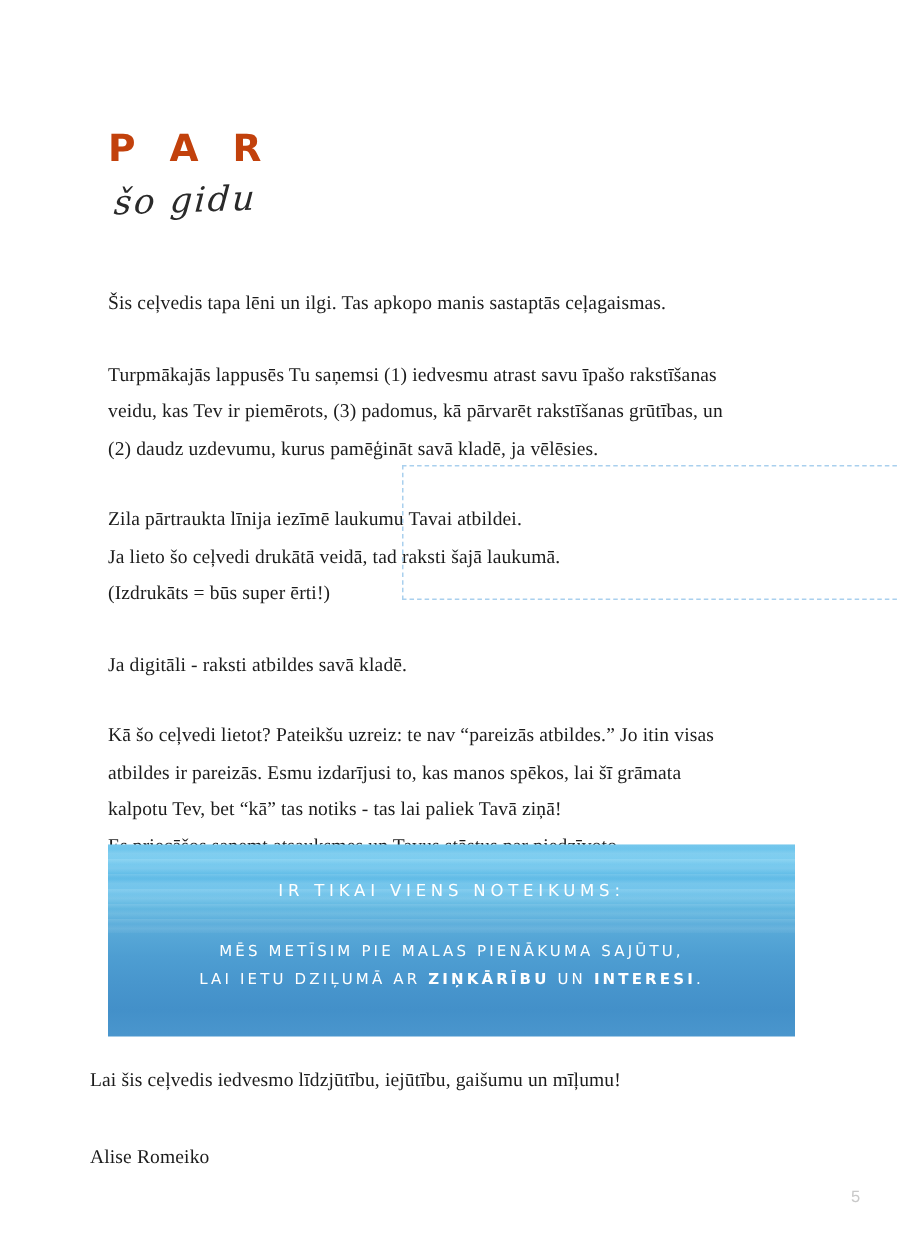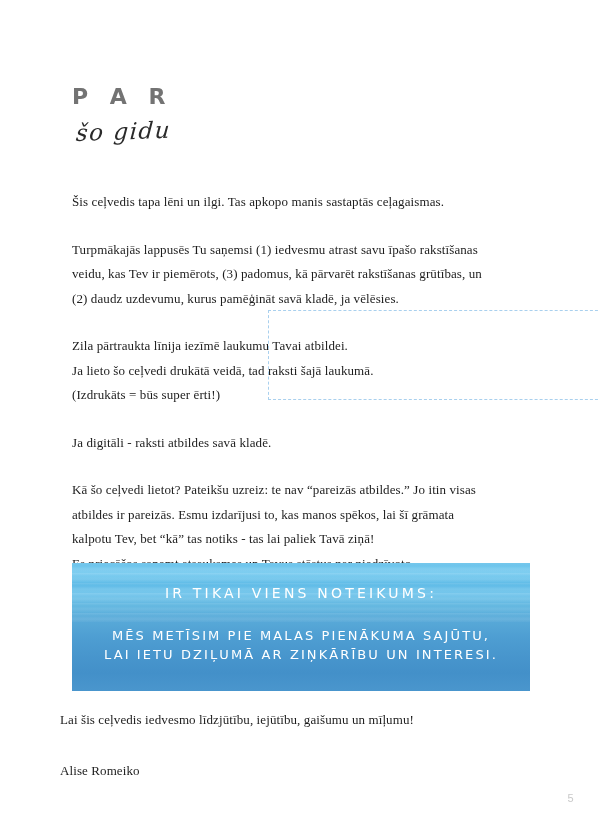--- a/index.html
+++ b/index.html
@@ -27,23 +27,23 @@
   
   .title-block {
     position: absolute;
     left: 72px;
     top: 86px;
     width: 460px;
   }
   .title-main {
     font-family: "DejaVu Sans", "Liberation Sans", sans-serif;
     font-weight: 700;
-    font-size: 22px;
+    font-size: 25px;
     letter-spacing: 7px;
-    color: #737373;
+    color: #c2410c;
     line-height: 1;
     margin: 0;
   }
   .title-script {
     font-family: "DejaVu Serif", "Liberation Serif", serif;
     font-style: italic;
     font-weight: 400;
     font-size: 23px;
     letter-spacing: 1.5px;
     color: #2a2a2a;
@@ -124,39 +124,39 @@
     pointer-events: none;
   }
   .banner-inner {
     position: relative;
     z-index: 2;
     width: 100%;
     text-align: center;
   }
   .banner-heading {
     font-family: "DejaVu Sans", "Liberation Sans", sans-serif;
-    font-size: 14px;
+    font-size: 11px;
     font-weight: 400;
     letter-spacing: 3.2px;
     color: #ffffff;
     margin: 0 0 26px 0;
     line-height: 1;
     white-space: nowrap;
   }
   .banner-body {
     font-family: "DejaVu Sans", "Liberation Sans", sans-serif;
-    font-size: 13px;
+    font-size: 10px;
     font-weight: 400;
     letter-spacing: 2.1px;
     color: #ffffff;
     line-height: 19px;
     margin: 4px;
   }
   .banner-body .bline { display: block; white-space: nowrap; }
-  .banner-body b { font-weight: 400; letter-spacing: 2.1px; }
+  .banner-body b { font-weight: 700; letter-spacing: 2.1px; }
 
   
   .closing {
     position: absolute;
     left: 60px;
     top: 708px;
     width: 462px;
   }
   .closing .para { margin-bottom: 26px; }
 

